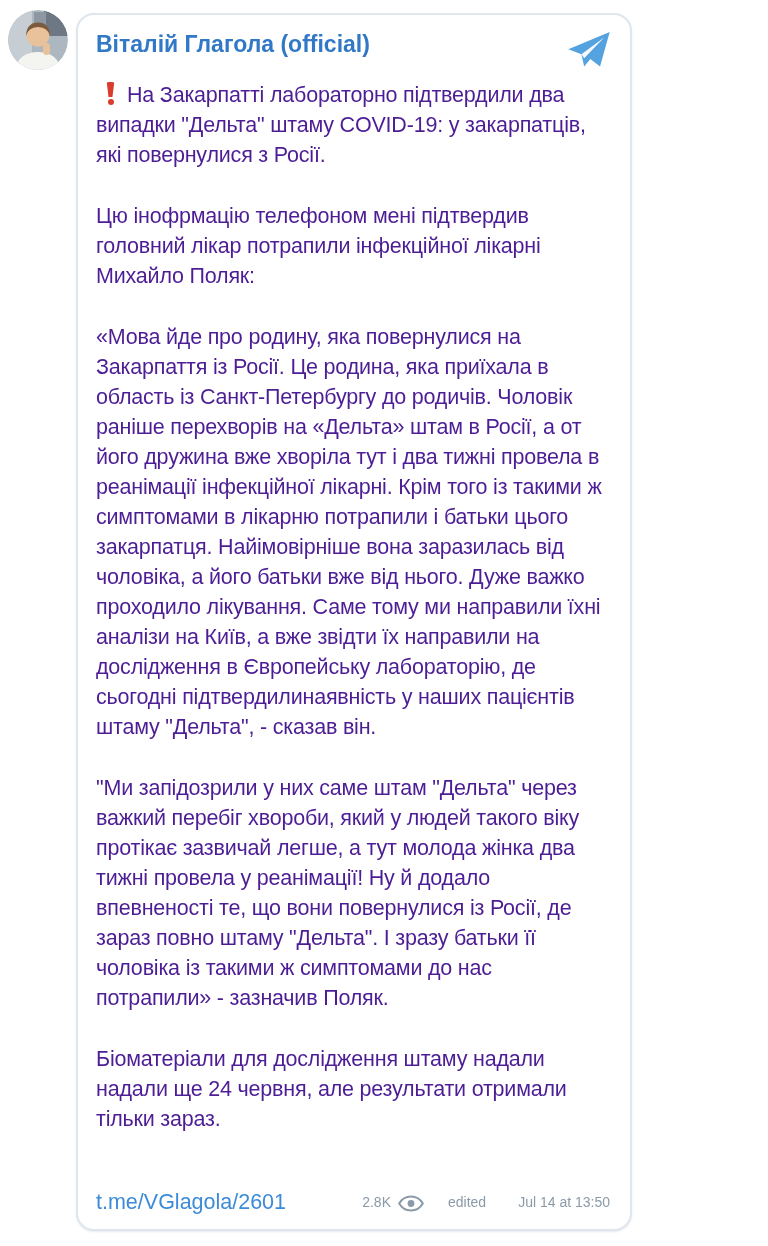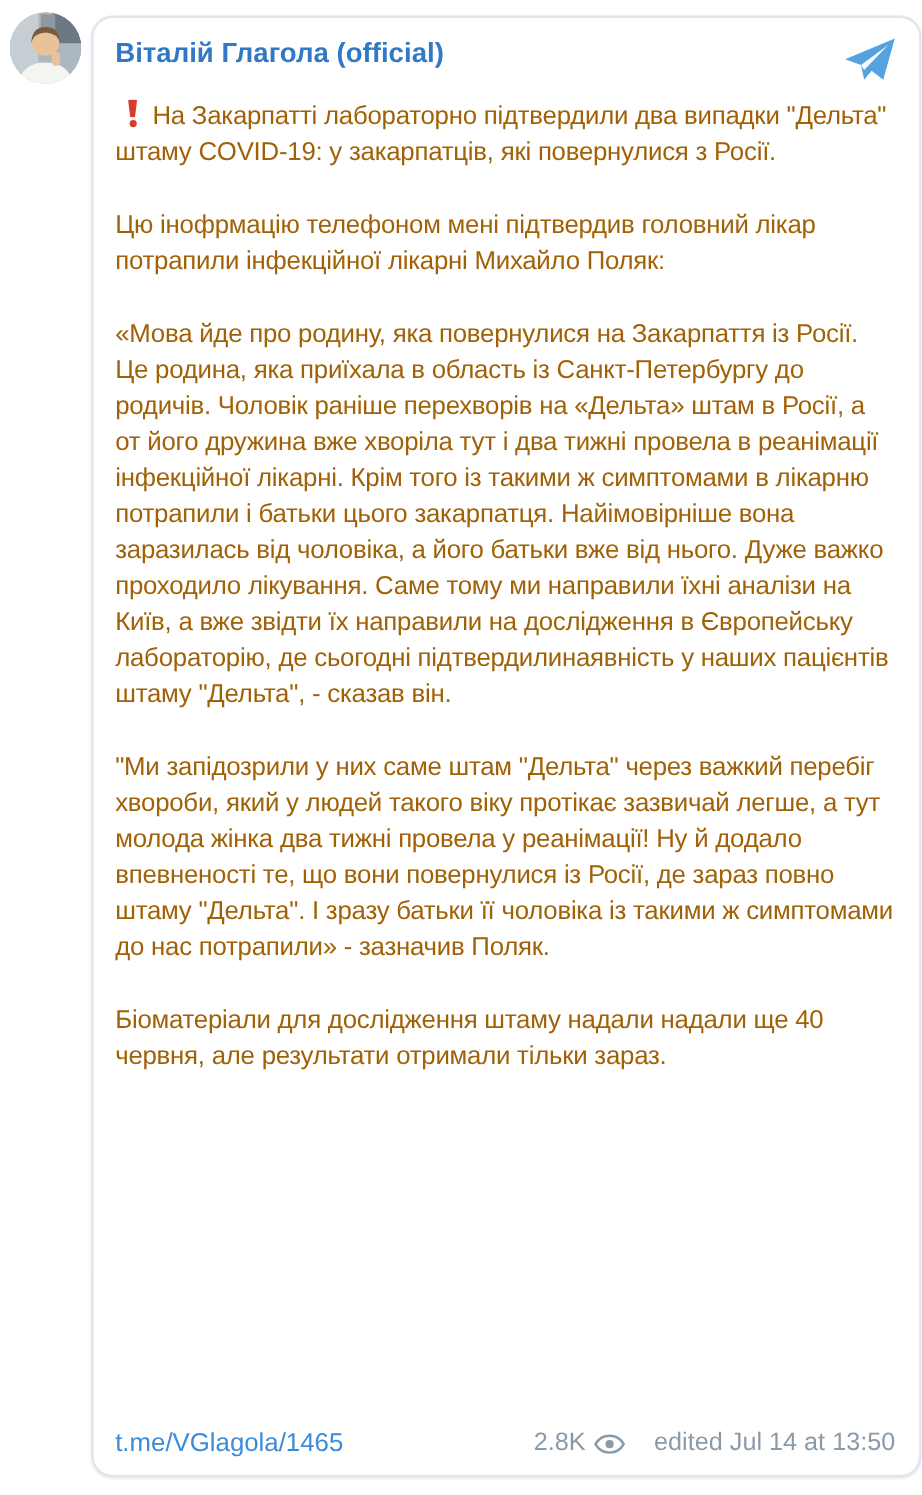--- a/index.html
+++ b/index.html
@@ -6,37 +6,37 @@
   body {
     width:768px; min-height:1246px; background:#ffffff;
     font-family:"Liberation Sans", sans-serif;
     position:relative;
   }
   .avatar {
     position:absolute; left:8px; top:10px; width:60px; height:60px;
     border-radius:50%; overflow:hidden; cursor:pointer;
   }
   .card {
-    position:absolute; left:76px; top:13px; width:692px; min-height:1218px;
+    position:absolute; left:76px; top:13px; width:556px; min-height:1218px;
     box-sizing:border-box; background:#ffffff;
     border:2px solid #e0e6ed; border-radius:18px;
     padding:14px 20px 12px 18px;
     display:flex; flex-direction:column;
     box-shadow:0 1px 2px rgba(160,175,190,0.25);
   }
   .header { display:flex; justify-content:space-between; align-items:flex-start; margin-bottom:6px; }
   .channel {
     font-size:23px; font-weight:bold; color:#3178c6; line-height:30px;
     text-decoration:none; cursor:pointer;
   }
   .plane { flex:0 0 auto; margin-top:1px; margin-right:-2px; cursor:pointer; }
   .content { flex:1 0 auto; }
   .para {
     font-size:21.5px; line-height:30px; letter-spacing:-0.2px;
-    color:#a16207; margin:0 0 31px 0;
+    color:#4c1d95; margin:0 0 31px 0;
   }
   .para.last { margin-bottom:6px; }
   
   .excl {
     display:inline-block; position:relative; width:11px; height:23px;
     margin:0 11px 0 9px; vertical-align:-3px;
   }
   .excl .bar {
     position:absolute; top:0; left:1px; width:9px; height:15px;
     background:#d93b2c; border-radius:3px;
@@ -44,24 +44,24 @@
   }
   .excl .dot {
     position:absolute; bottom:0; left:2.5px; width:6.5px; height:6.5px;
     background:#d93b2c; border-radius:50%;
   }
   .footer {
     display:flex; align-items:center; justify-content:space-between;
     margin-top:4px; line-height:30px;
   }
   .post-link { font-size:21.5px; color:#3c8bd9; text-decoration:none; cursor:pointer; }
-  .meta { display:flex; align-items:center; color:#8b9aa8; font-size:21px; }
+  .meta { display:flex; align-items:center; color:#8b9aa8; font-size:14px; }
   .meta .views { margin-right:7px; }
   .meta .eye { display:inline-flex; margin-right:24px; position:relative; top:1px; }
-  .meta .edited { margin-right:6px; }
+  .meta .edited { margin-right:32px; }
   .meta .timestamp { cursor:pointer; }
 </style>
 </head>
 <body>
 
 <div class="avatar">
   <svg width="60" height="60" viewBox="0 0 60 60">
     <defs>
         <clipPath id="avclip">
           <circle cx="30" cy="30" r="30"></circle>
@@ -91,25 +91,25 @@
     </span>
   </div>
 
   <div class="content">
     <p class="para">
       <span class="excl"><span class="bar"></span><span class="dot"></span></span><span>На Закарпатті лабораторно підтвердили два випадки "Дельта" штаму COVID-19: у закарпатців, які повернулися з Росії.</span>
     </p>
     <p class="para">Цю інофрмацію телефоном мені підтвердив головний лікар потрапили інфекційної лікарні Михайло Поляк:</p>
     <p class="para">«Мова йде про родину, яка повернулися на Закарпаття із Росії. Це родина, яка приїхала в область із Санкт-Петербургу до родичів. Чоловік раніше перехворів на «Дельта» штам в Росії, а от його дружина вже хворіла тут і два тижні провела в реанімації інфекційної лікарні. Крім того із такими ж симптомами в лікарню потрапили і батьки цього закарпатця. Найімовірніше вона заразилась від чоловіка, а його батьки вже від нього. Дуже важко проходило лікування. Саме тому ми направили їхні аналізи на Київ, а вже звідти їх направили на дослідження в Європейську лабораторію, де сьогодні підтвердилинаявність у наших пацієнтів штаму "Дельта", - сказав він.</p>
     <p class="para">"Ми запідозрили у них саме штам "Дельта" через важкий перебіг хвороби, який у людей такого віку протікає зазвичай легше, а тут молода жінка два тижні провела у реанімації! Ну й додало впевненості те, що вони повернулися із Росії, де зараз повно штаму "Дельта". І зразу батьки її чоловіка із такими ж симптомами до нас потрапили» - зазначив Поляк.</p>
-    <p class="para last">Біоматеріали для дослідження штаму надали надали ще 40 червня, але результати отримали тільки зараз.</p>
+    <p class="para last">Біоматеріали для дослідження штаму надали надали ще 24 червня, але результати отримали тільки зараз.</p>
   </div>
 
   <div class="footer">
-    <a class="post-link">t.me/VGlagola/1465</a>
+    <a class="post-link">t.me/VGlagola/2601</a>
     <div class="meta">
       <span class="views">2.8K</span>
       <span class="eye">
         <svg width="26" height="17" viewBox="0 0 26 17">
           <path d="M13 1.5 C7.5 1.5 3.3 4.8 1.2 8.5 C3.3 12.2 7.5 15.5 13 15.5 C18.5 15.5 22.7 12.2 24.8 8.5 C22.7 4.8 18.5 1.5 13 1.5 Z" fill="none" stroke="#8b9aa8" stroke-width="2"></path>
           <circle cx="13" cy="8.5" r="3.4" fill="#8b9aa8"></circle>
         </svg>
       </span>
       <span class="edited">edited</span>
       <span class="timestamp">Jul 14 at 13:50</span>

